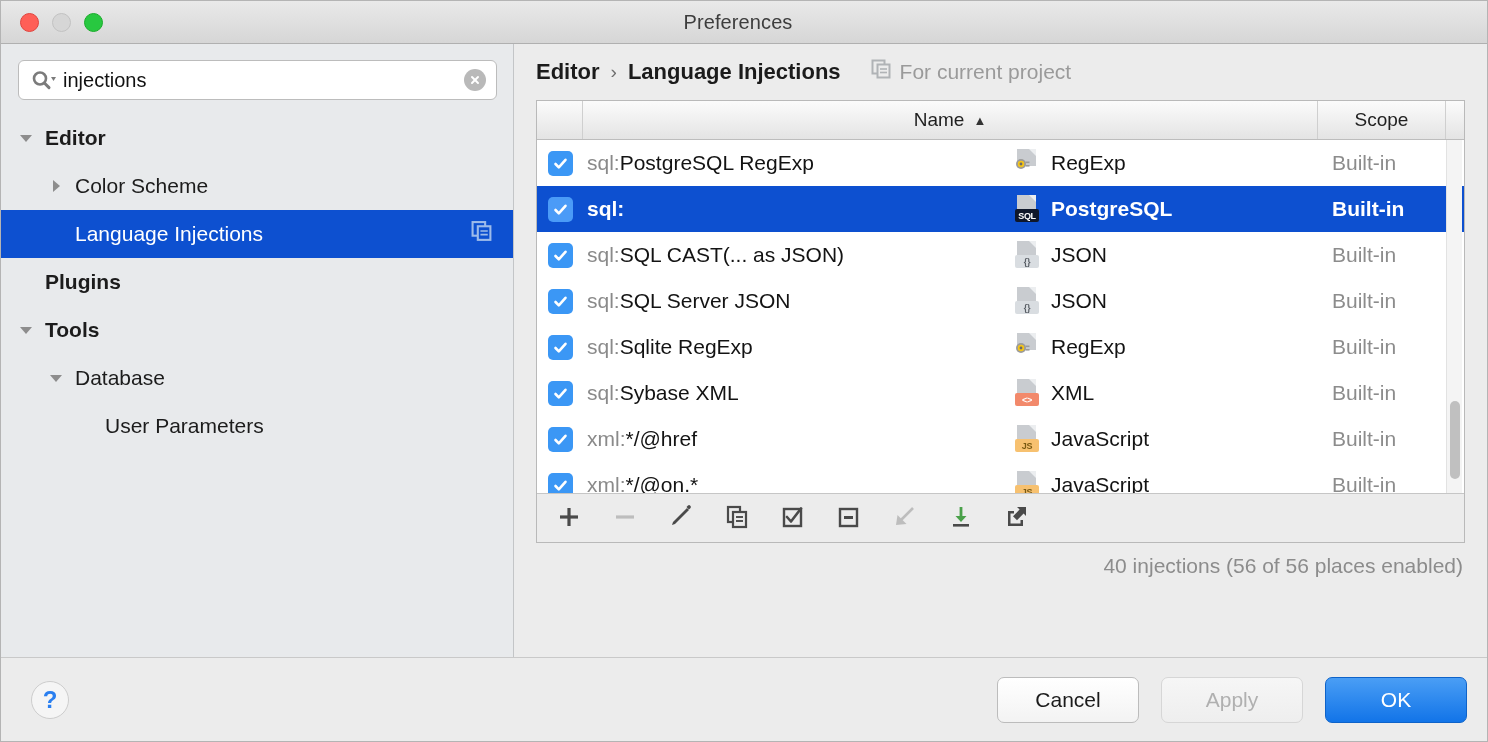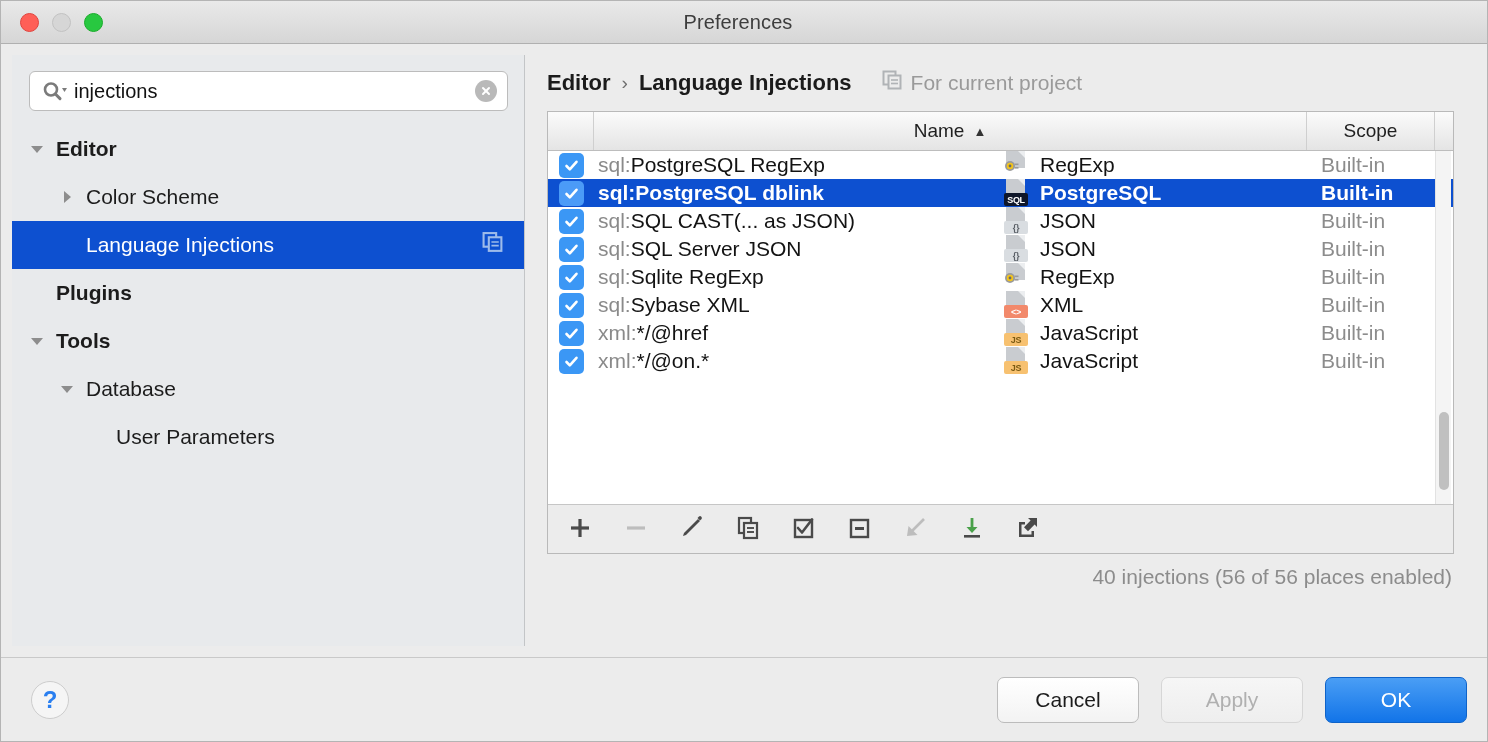--- a/index.html
+++ b/index.html
@@ -27,21 +27,21 @@
   .traffic { display: flex; gap: 13px; margin-left: 19px; }
   .light { width: 19px; height: 19px; border-radius: 50%; }
   .light.red    { background: #ff5f57; border: 1px solid #e0443e; }
   .light.yellow { background: #d6d6d6; border: 1px solid #c2c2c2; }
   .light.green  { background: #28c840; border: 1px solid #1aad2b; }
   .window-title {
     position: absolute; left: 0; right: 12px; text-align: center;
     font-size: 20px; color: #3d3d3d; letter-spacing: .1px;
   }
   
-  .body { flex: 1; display: flex; min-height: 0; background: #ececec; padding: 11px; }
+  .body { flex: 1; display: flex; min-height: 0; background: #ececec; padding: 0; }
   
   .sidebar {
     width: 513px; flex: 0 0 513px;
     background: #e8eaec;
     border-right: 1px solid #c3c5c7;
     display: flex; flex-direction: column;
     margin: 0;
   }
   .search-wrap { padding: 16px 16px 10px 17px; }
   .search-box {
@@ -114,21 +114,21 @@
     border-right: 1px solid #cfcfcf; gap: 9px; position: relative;
   }
   .th:last-child { border-right: none; }
   .th-check { width: 46px; flex: 0 0 46px; }
   .th-name  { flex: 1; }
   .th-lang  { width: 320px; flex: 0 0 320px; }
   .th-scope { width: 128px; flex: 0 0 128px; }
   .th-pad   { width: 18px; flex: 0 0 18px; background: linear-gradient(to bottom,#fbfbfb,#e4e4e4); }
   .tbody { flex: 1; position: relative; overflow: hidden; }
   .trow {
-    height: 28px; display: flex; align-items: center;
+    height: 46px; display: flex; align-items: center;
     font-size: 21px; cursor: default;
   }
   .trow.selected { background: #0d50d0; }
   .cell-check {
     width: 46px; flex: 0 0 46px;
     display: flex; align-items: center; justify-content: center;
   }
   .cb {
     width: 25px; height: 25px; border-radius: 5px;
     background: #3b97f5; display: flex; align-items: center;
@@ -372,21 +372,20 @@
             <div class="trow selected">
               <div class="cell-check">
                 <span class="cb">
                   <svg width="17" height="17" viewBox="0 0 17 17">
                     <path d="M3.5 9 L6.8 12.4 L13.5 4.8" fill="none" stroke="#fff" stroke-width="2.6" stroke-linecap="round" stroke-linejoin="round"></path>
                   </svg>
                 </span>
               </div>
               <div class="cell-name">
                 <span class="pfx">sql: </span>
-                <span class="nm">PostgreSQL dblink</span>
               </div>
               <div class="cell-lang">
                 <span class="ficon">
                   <span class="fpage"></span>
                   <span class="fbadge" style="background: #0f172a; color: rgb(255, 255, 255);">SQL</span>
                 </span>
                 <span>PostgreSQL</span>
               </div>
               <div class="cell-scope">Built-in</div>
               <div class="cell-pad"></div>

